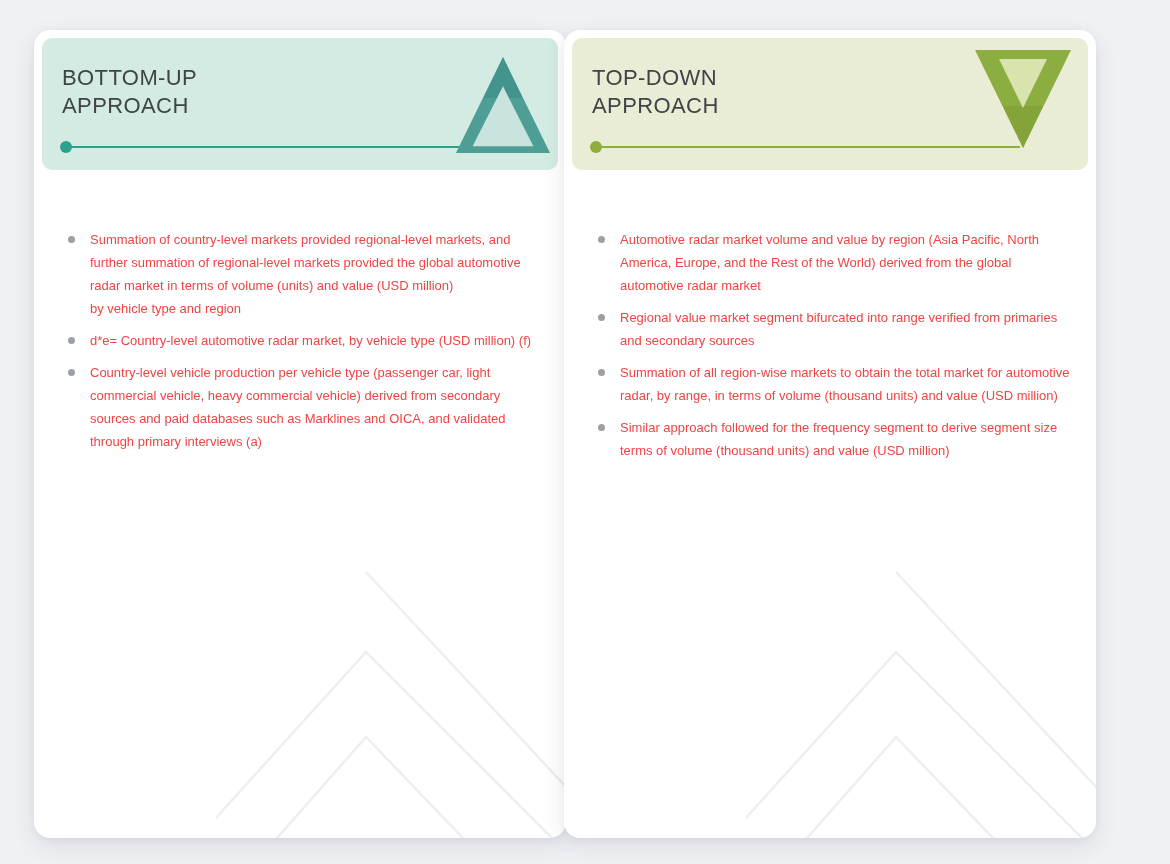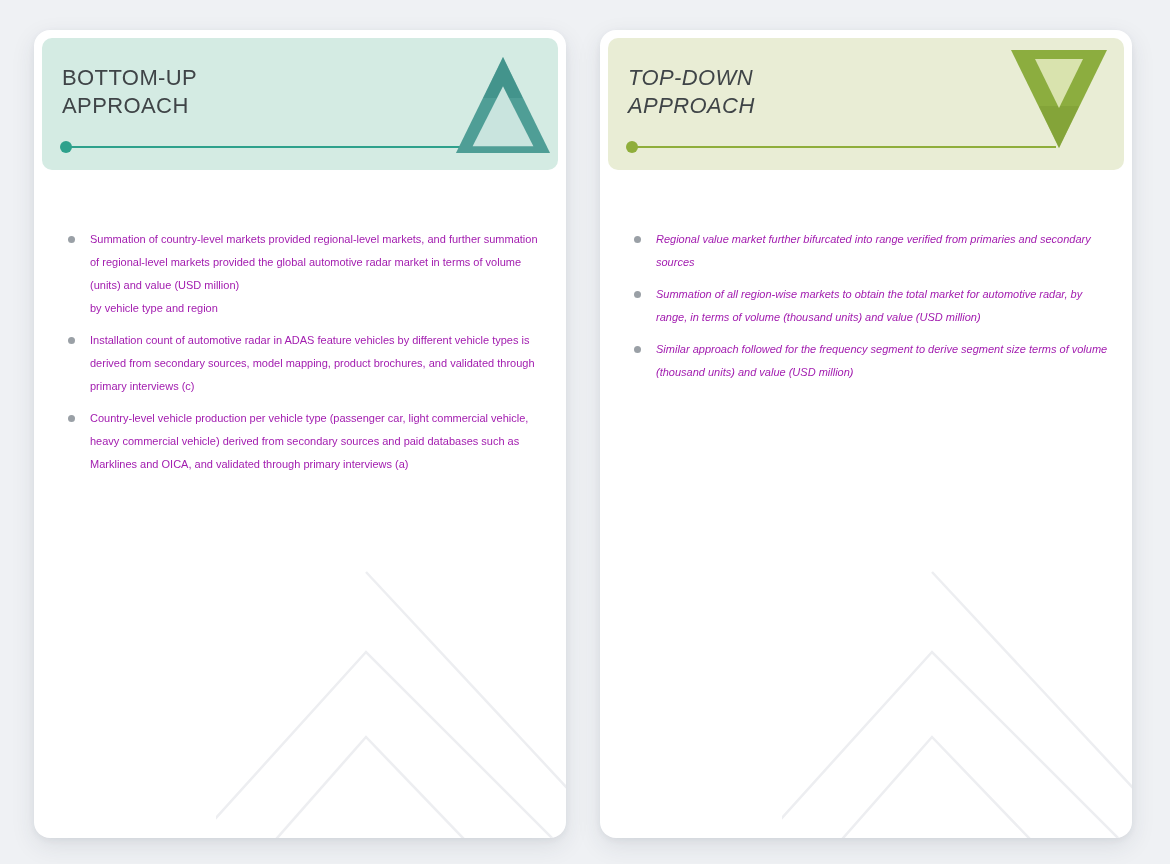--- a/index.html
+++ b/index.html
@@ -15,21 +15,21 @@
     position: absolute;
     top: 30px;
     width: 532px;
     height: 808px;
     background: #ffffff;
     border-radius: 16px;
     box-shadow: 0 8px 24px rgba(40,50,70,0.10), 0 2px 6px rgba(40,50,70,0.06);
     overflow: hidden;
   }
   .card--up   { left: 34px;  }
-  .card--down { left: 600px; font-style: italic; }
+  .card--down { left: 564px; }
 
   .card-header {
     position: absolute;
     top: 8px; left: 8px; right: 8px;
     height: 132px;
     border-radius: 10px;
     background: var(--header-bg);
   }
   .card-title {
     position: absolute;
@@ -82,23 +82,23 @@
   .bullet-list {
     position: absolute;
     top: 168px; left: 8px; right: 8px; bottom: 8px;
     list-style: none;
     padding: 30px 12px 0 20px;
   }
   .bullet-list li {
     position: relative;
     padding-left: 28px;
     margin-bottom: 9px;
-    font-size: 11px;
+    font-size: 13px;
     line-height: 23px;
-    color: #a21caf;
+    color: #ef4444;
     white-space: pre-line;
   }
   .bullet-list li::before {
     content: "";
     position: absolute;
     left: 6px; top: 8px;
     width: 7px; height: 7px;
     border-radius: 50%;
     background: #9aa0a6;
   }
@@ -119,40 +119,41 @@
       <div class="accent-line"></div>
       <svg class="triangle-icon" viewBox="0 0 100 100" aria-hidden="true">
         <polygon class="tri-outer" points="50,2 98,100 2,100"></polygon>
         <polygon class="tri-shade" points="50,2 70,44 30,44"></polygon>
         <polygon class="tri-inner" points="50,32 81,93 19,93"></polygon>
       </svg>
     </header>
     <ul class="bullet-list">
       <li>Summation of country-level markets provided regional-level markets, and further summation of regional-level markets provided the global automotive radar market in terms of volume (units) and value (USD million)
 by vehicle type and region</li>
-      <li>Installation count of automotive radar in ADAS feature vehicles by different vehicle types is derived from secondary sources, model mapping, product brochures, and validated  through primary interviews (c)</li>
+      <li>d*e= Country-level automotive radar market, by vehicle type (USD million) (f)</li>
       <li>Country-level vehicle production per vehicle type (passenger car, light commercial vehicle, heavy commercial vehicle) derived from secondary sources and paid databases such as Marklines and OICA, and validated through primary interviews (a)</li>
     </ul>
   </section>
 
   <section class="card card--down" style="--accent: #8fae3b; --header-bg: #e9edd5; --triangle-outer: #8cad3f; --triangle-shade: #7d9c35; --triangle-inner: #d9e3ae;">
     <svg class="watermark" viewBox="0 0 380 320" aria-hidden="true">
       <polyline points="-40,330 150,120 360,330"></polyline>
       <polyline points="40,330 150,205 270,330"></polyline>
       <polyline points="150,40 420,330"></polyline>
     </svg>
     <header class="card-header">
       <h2 class="card-title">TOP-DOWN APPROACH</h2>
       <div class="accent-line"></div>
       <svg class="triangle-icon" viewBox="0 0 100 100" aria-hidden="true">
         <polygon class="tri-outer" points="2,0 98,0 50,98"></polygon>
         <polygon class="tri-shade" points="30,56 70,56 50,98"></polygon>
         <polygon class="tri-inner" points="26,9 74,9 50,58"></polygon>
       </svg>
     </header>
     <ul class="bullet-list">
-      <li>Regional value market further bifurcated into range verified from primaries and secondary sources</li>
+      <li>Automotive radar market volume and value by region (Asia Pacific, North America, Europe, and the Rest of the World) derived from the global automotive radar market</li>
+      <li>Regional value market segment bifurcated into range verified from primaries and secondary sources</li>
       <li>Summation of all region-wise markets to obtain the total market for automotive radar, by range, in terms of volume (thousand units) and value (USD million)</li>
       <li>Similar approach followed for the frequency segment to derive segment size terms of volume (thousand units) and value (USD million)</li>
     </ul>
   </section>
 
 </div>
 
 </body></html>

